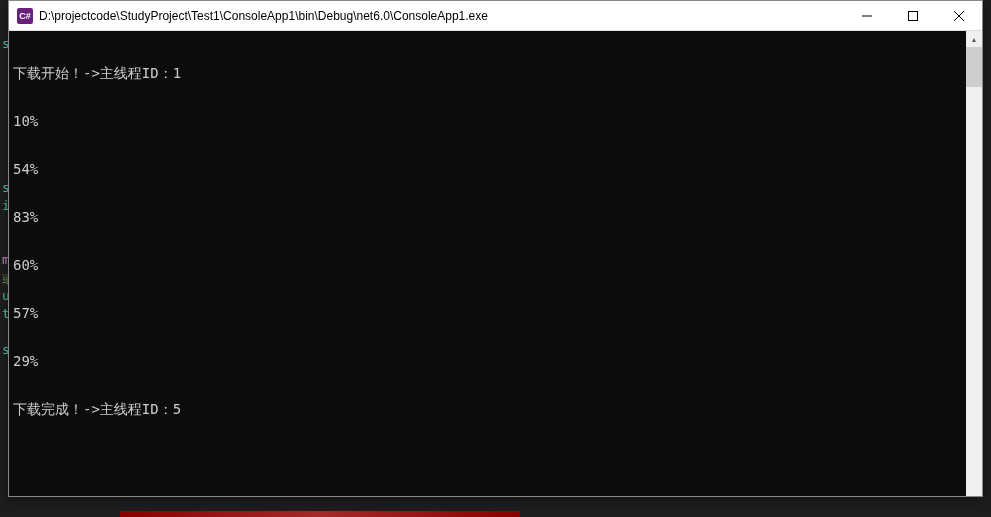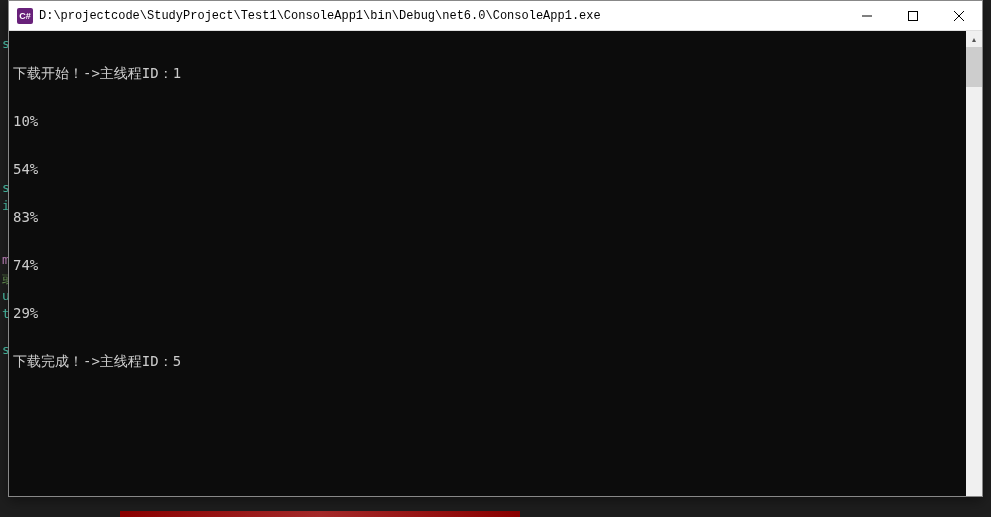--- a/index.html
+++ b/index.html
@@ -106,21 +106,20 @@
       color: #fff;
       font-size: 9px;
       font-weight: bold;
     }
     .titlebar-text {
       flex: 1;
       font-size: 12px;
       color: #000;
       white-space: nowrap;
       overflow: hidden;
-      font-family: Liberation Mono, monospace;
     }
     .titlebar-buttons {
       display: flex;
       height: 100%;
     }
     .titlebar-btn {
       width: 46px;
       height: 100%;
       display: flex;
       align-items: center;
@@ -234,21 +233,22 @@
           </svg>
       </div>
     </div>
   </div>
   <div class="console-body">
     <div class="console-content">
       <span class="console-line">下载开始！-&gt;主线程ID：1</span>
       <span class="console-line">10%</span>
       <span class="console-line">54%</span>
       <span class="console-line">83%</span>
-      <span class="console-line">74%</span>
+      <span class="console-line">60%</span>
+      <span class="console-line">57%</span>
       <span class="console-line">29%</span>
       <span class="console-line">下载完成！-&gt;主线程ID：5</span>
     </div>
     <div class="scrollbar">
       <div class="scrollbar-up">▴</div>
       <div class="scrollbar-thumb"></div>
 
     </div>
   </div>
 </div>

